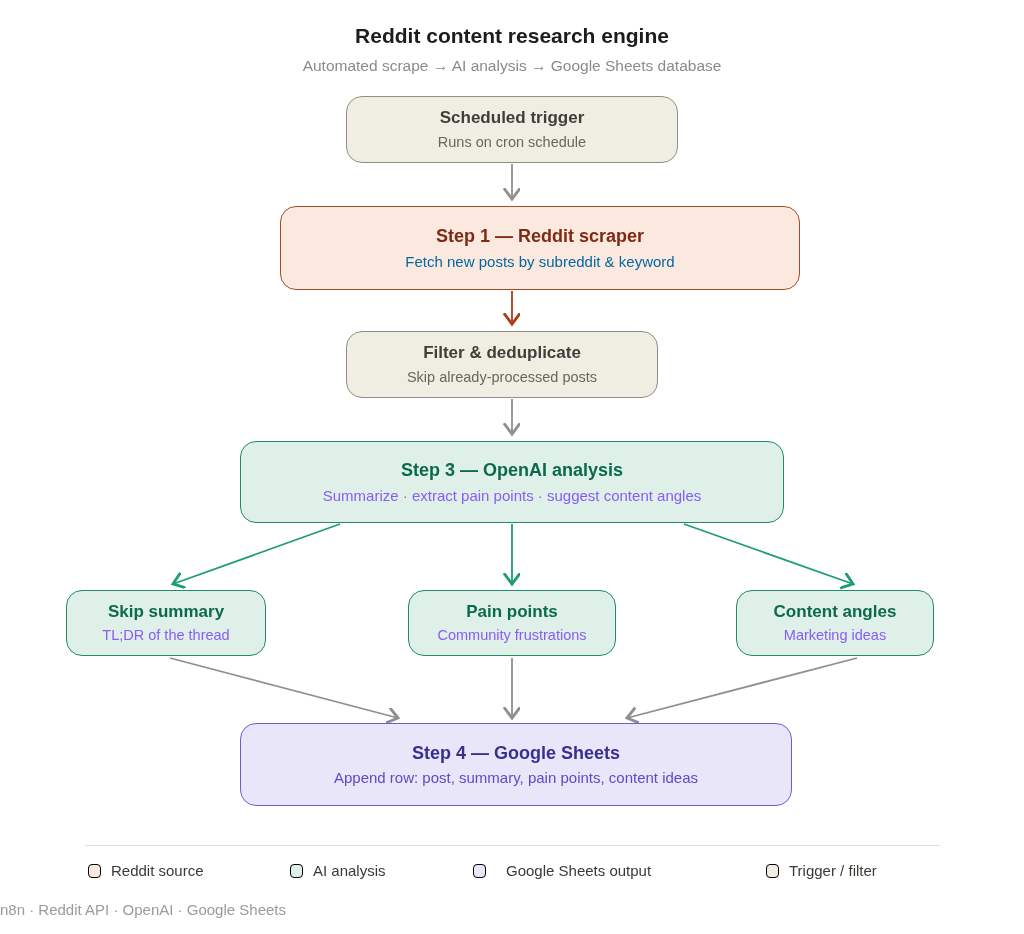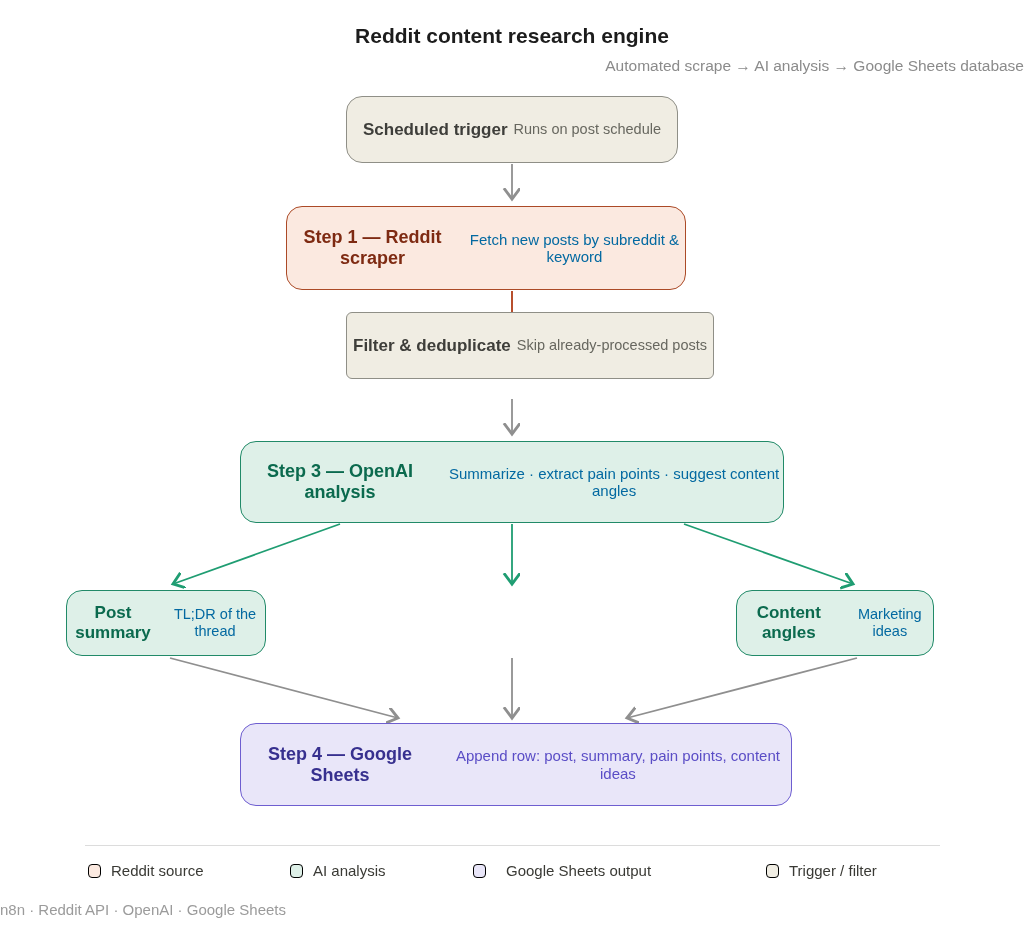--- a/index.html
+++ b/index.html
@@ -10,53 +10,53 @@
     height: 934px;
     background: #ffffff;
     overflow: hidden;
   }
   .page-title {
     position: absolute; top: 24px; left: 0; width: 100%;
     text-align: center; font-size: 21px; font-weight: bold; color: #1c1c1c;
   }
   .page-subtitle {
     position: absolute; top: 57px; left: 0; width: 100%;
-    text-align: right; font-size: 15.5px; color: #8b8b8b;
+    text-align: center; font-size: 15.5px; color: #8b8b8b;
   }
   svg.edges { position: absolute; top: 0; left: 0; pointer-events: none; }
   .node {
     position: absolute; box-sizing: border-box;
     border-radius: 16px; border: 1.5px solid #999;
-    display: flex; flex-direction: row; align-items: center; justify-content: center;
+    display: flex; flex-direction: column; align-items: center; justify-content: center;
     gap: 6px; text-align: center; z-index: 2;
   }
   .node .node-title { font-weight: bold; font-size: 17px; line-height: 1.15; }
   .node .node-sub   { font-size: 14.5px; line-height: 1.15; }
   .node.big .node-title { font-size: 18px; }
   .node.big .node-sub   { font-size: 15px; }
 
   .cat-trigger-filter { background: #f0ede3; border-color: #8f8f87; }
   .cat-trigger-filter .node-title { color: #3e3e3a; }
   .cat-trigger-filter .node-sub   { color: #67675f; }
 
   .cat-reddit-source { background: #fbe9e0; border-color: #ab4a27; }
   .cat-reddit-source .node-title { color: #7e2a12; }
   .cat-reddit-source .node-sub   { color: #0369a1; }
 
   .cat-ai-analysis { background: #def0e8; border-color: #218a68; }
   .cat-ai-analysis .node-title { color: #0b6a4e; }
-  .cat-ai-analysis .node-sub   { color: #0369a1; }
+  .cat-ai-analysis .node-sub   { color: #8b5cf6; }
 
   .cat-sheets-output { background: #e9e6f9; border-color: #6e5ed0; }
   .cat-sheets-output .node-title { color: #37308f; }
   .cat-sheets-output .node-sub   { color: #5a4dc6; }
 
   .n-trigger        { left: 346px; top:  96px; width: 332px; height: 67px; }
-  .n-step1          { left: 286px; top: 206px; width: 400px; height: 84px; }
-  .n-filter         { left: 346px; top: 312px; width: 368px; height: 67px; border-radius: 6px; }
+  .n-step1          { left: 280px; top: 206px; width: 520px; height: 84px; }
+  .n-filter         { left: 346px; top: 331px; width: 312px; height: 67px; }
   .n-step3          { left: 240px; top: 441px; width: 544px; height: 82px; }
   .n-post-summary   { left:  66px; top: 590px; width: 200px; height: 66px; }
   .n-pain-points    { left: 408px; top: 590px; width: 208px; height: 66px; }
   .n-content-angles { left: 736px; top: 590px; width: 198px; height: 66px; }
   .n-step4          { left: 240px; top: 723px; width: 552px; height: 83px; }
 
   .divider {
     position: absolute; left: 85px; top: 845px; width: 855px; height: 0;
     border-top: 1px solid #dcdcdc;
   }
@@ -111,43 +111,47 @@
     <line x1="340" y1="524" x2="173" y2="584" stroke="#1f9d72" stroke-width="1.8" marker-end="url(#head-green)"></line>
     <line x1="512" y1="524" x2="512" y2="584" stroke="#1f9d72" stroke-width="1.8" marker-end="url(#head-green)"></line>
     <line x1="684" y1="524" x2="853" y2="584" stroke="#1f9d72" stroke-width="1.8" marker-end="url(#head-green)"></line>
     <line x1="170" y1="658" x2="398" y2="718" stroke="#8f8f8f" stroke-width="1.8" marker-end="url(#head-gray)"></line>
     <line x1="512" y1="658" x2="512" y2="718" stroke="#8f8f8f" stroke-width="1.8" marker-end="url(#head-gray)"></line>
     <line x1="857" y1="658" x2="627" y2="718" stroke="#8f8f8f" stroke-width="1.8" marker-end="url(#head-gray)"></line>
   </svg>
 
   <div class="node n-trigger cat-trigger-filter">
     <div class="node-title">Scheduled trigger</div>
-    <div class="node-sub">Runs on post schedule</div>
+    <div class="node-sub">Runs on cron schedule</div>
   </div>
 
   <div class="node big n-step1 cat-reddit-source">
     <div class="node-title">Step 1 — Reddit scraper</div>
     <div class="node-sub">Fetch new posts by subreddit &amp; keyword</div>
   </div>
 
   <div class="node n-filter cat-trigger-filter">
     <div class="node-title">Filter &amp; deduplicate</div>
     <div class="node-sub">Skip already-processed posts</div>
   </div>
 
   <div class="node big n-step3 cat-ai-analysis">
     <div class="node-title">Step 3 — OpenAI analysis</div>
     <div class="node-sub">Summarize · extract pain points · suggest content angles</div>
   </div>
 
   <div class="node n-post-summary cat-ai-analysis">
-    <div class="node-title">Post summary</div>
+    <div class="node-title">Skip summary</div>
     <div class="node-sub">TL;DR of the thread</div>
   </div>
 
+  <div class="node n-pain-points cat-ai-analysis">
+    <div class="node-title">Pain points</div>
+    <div class="node-sub">Community frustrations</div>
+  </div>
 
   <div class="node n-content-angles cat-ai-analysis">
     <div class="node-title">Content angles</div>
     <div class="node-sub">Marketing ideas</div>
   </div>
 
   <div class="node big n-step4 cat-sheets-output">
     <div class="node-title">Step 4 — Google Sheets</div>
     <div class="node-sub">Append row: post, summary, pain points, content ideas</div>
   </div>

